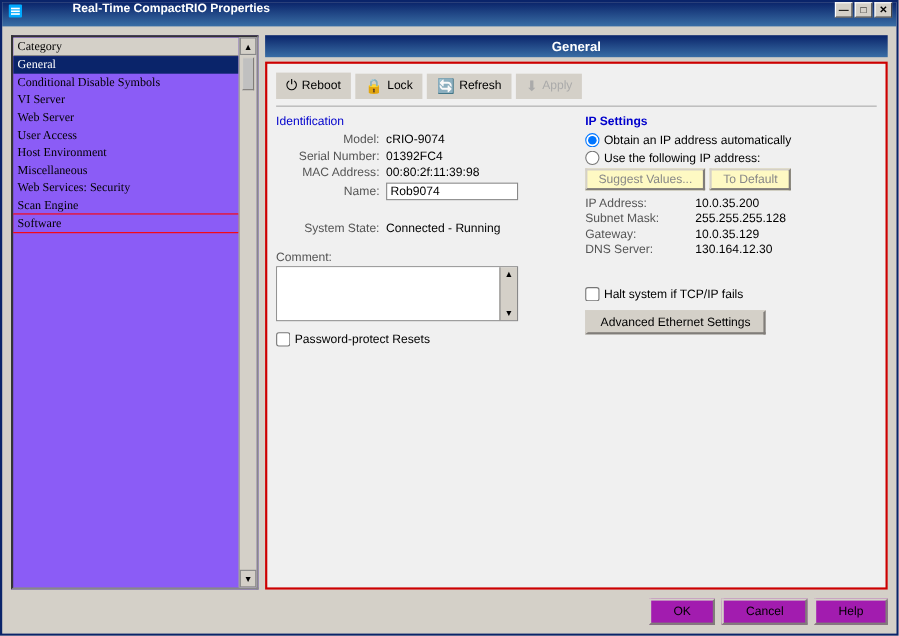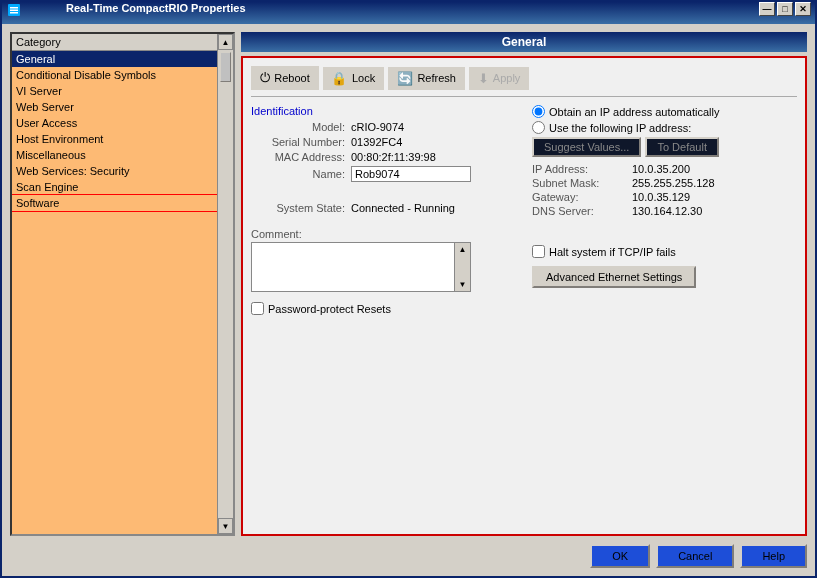--- a/index.html
+++ b/index.html
@@ -298,21 +298,21 @@
     }
 
     .ip-btn-row {
       display: flex;
       gap: 4px;
       margin-bottom: 6px;
     }
 
     .ip-btn {
       padding: 2px 10px;
-      background: #0f172a;
+      background: #fef9c3;
       border: 2px outset #d4d0c8;
       font-size: 11px;
       cursor: pointer;
       color: #888;
     }
 
     .ip-info-row {
       display: flex;
       margin-bottom: 2px;
     }
@@ -347,21 +347,21 @@
     
     .footer {
       display: flex;
       justify-content: flex-end;
       gap: 6px;
       padding-top: 8px;
     }
 
     .footer-btn {
       padding: 4px 20px;
-      background: #1d4ed8;
+      background: #a21caf;
       border: 2px outset #d4d0c8;
       font-size: 11px;
       cursor: pointer;
       min-width: 60px;
     }
 
     
     .sidebar-scroll-top, .sidebar-scroll-bottom {
       height: 16px;
       display: flex;
@@ -370,21 +370,22 @@
       background: #d4d0c8;
       border: 1px solid #888;
       cursor: pointer;
       font-size: 8px;
     }
 
     .sidebar-wrapper {
       display: flex;
       width: 225px;
       border: 2px inset #888;
-      background: #fdba74;
+      background: #8b5cf6;
+      font-family: Liberation Serif, serif;
     }
 
     .sidebar-list-inner {
       flex: 1;
       overflow: hidden;
     }
 
     .sidebar-scroll {
       width: 16px;
       background: #d4d0c8;
@@ -519,20 +520,21 @@
               </div>
 
               <div class="checkbox-row">
                 <input type="checkbox" style="">
                 <span>Password-protect Resets</span>
               </div>
             </div>
 
             <div class="right-col">
               <div>
+                <div class="ip-section-label">IP Settings</div>
 
                 <div class="radio-row">
                   <input type="radio" name="ip-mode" checked="" style="">
                   <span class="radio-label">Obtain an IP address automatically</span>
                 </div>
                 <div class="radio-row">
                   <input type="radio" name="ip-mode" style="">
                   <span class="radio-label">Use the following IP address:</span>
                 </div>
 

